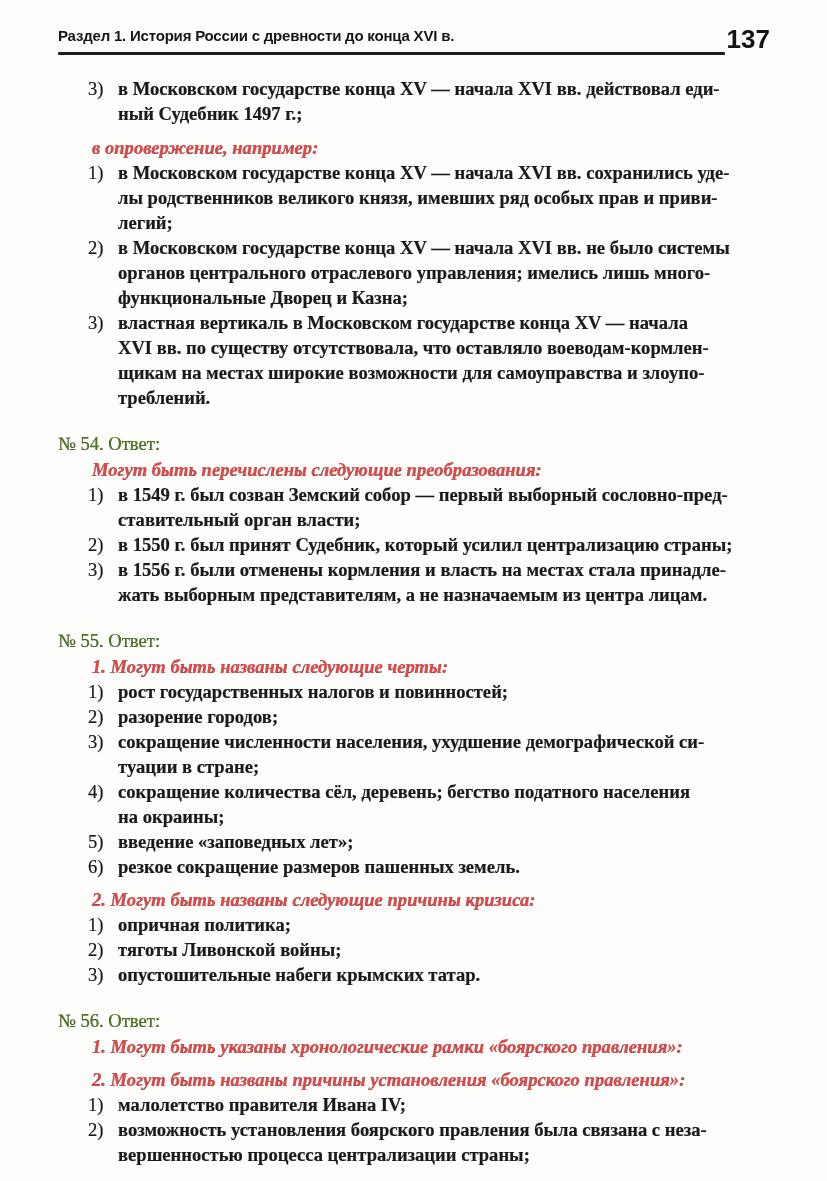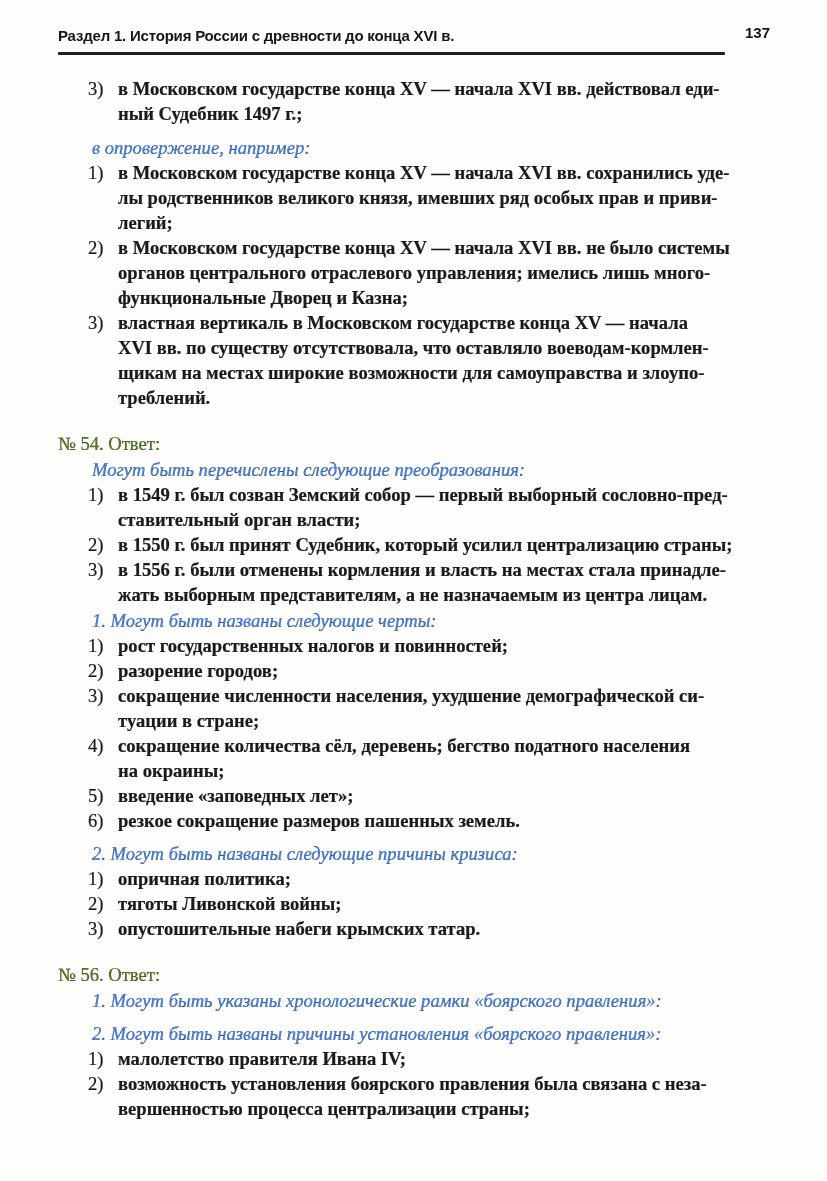--- a/index.html
+++ b/index.html
@@ -39,41 +39,41 @@
     background: #1e1e1e;
     margin-top: 6px;
     border-radius: 1px;
   }
   .header-page-number {
     position: absolute;
     top: -2px;
     right: 0;
     font-family: "Liberation Sans", "DejaVu Sans", sans-serif;
     font-weight: 700;
-    font-size: 15px;
+    font-size: 26px;
     color: #141414;
   }
   
   .content {
     margin-top: 21px;
     font-size: 18.6px;
     line-height: 25px;
     -webkit-text-stroke: 0.2px #1a1a1a;
   }
   .answer-heading {
     font-weight: 400;
     margin-top: 21px;
     color: #4d7c0f;
   }
   .lead-line {
-    font-weight: 400;
+    font-weight: 700;
     font-style: italic;
     margin-left: 34px;
     margin-top: 1px;
-    color: #3b82f6;
+    color: #ef4444;
   }
   .lead-line.after-list { margin-top: 8px; }
   .plain-paragraph {
     margin-left: 34px;
   }
   .list-item {
     display: flex;
     margin-left: 30px;
   }
   .item-number {
@@ -142,20 +142,21 @@
         <div class="item-text">в 1550 г. был принят Судебник, который усилил централизацию страны;</div>
       </div>
       <div class="list-item">
         <span class="item-number">3)</span>
         <div class="item-text">в 1556 г. были отменены кормления и власть на местах стала принадле-
 жать выборным представителям, а не назначаемым из центра лицам.</div>
       </div>
     </div>
 
     <div class="answer">
+      <div class="answer-heading">№ 55. Ответ:</div>
       <div class="lead-line">1. Могут быть названы следующие черты:</div>
       <div class="list-item">
         <span class="item-number">1)</span>
         <div class="item-text">рост государственных налогов и повинностей;</div>
       </div>
       <div class="list-item">
         <span class="item-number">2)</span>
         <div class="item-text">разорение городов;</div>
       </div>
       <div class="list-item">

